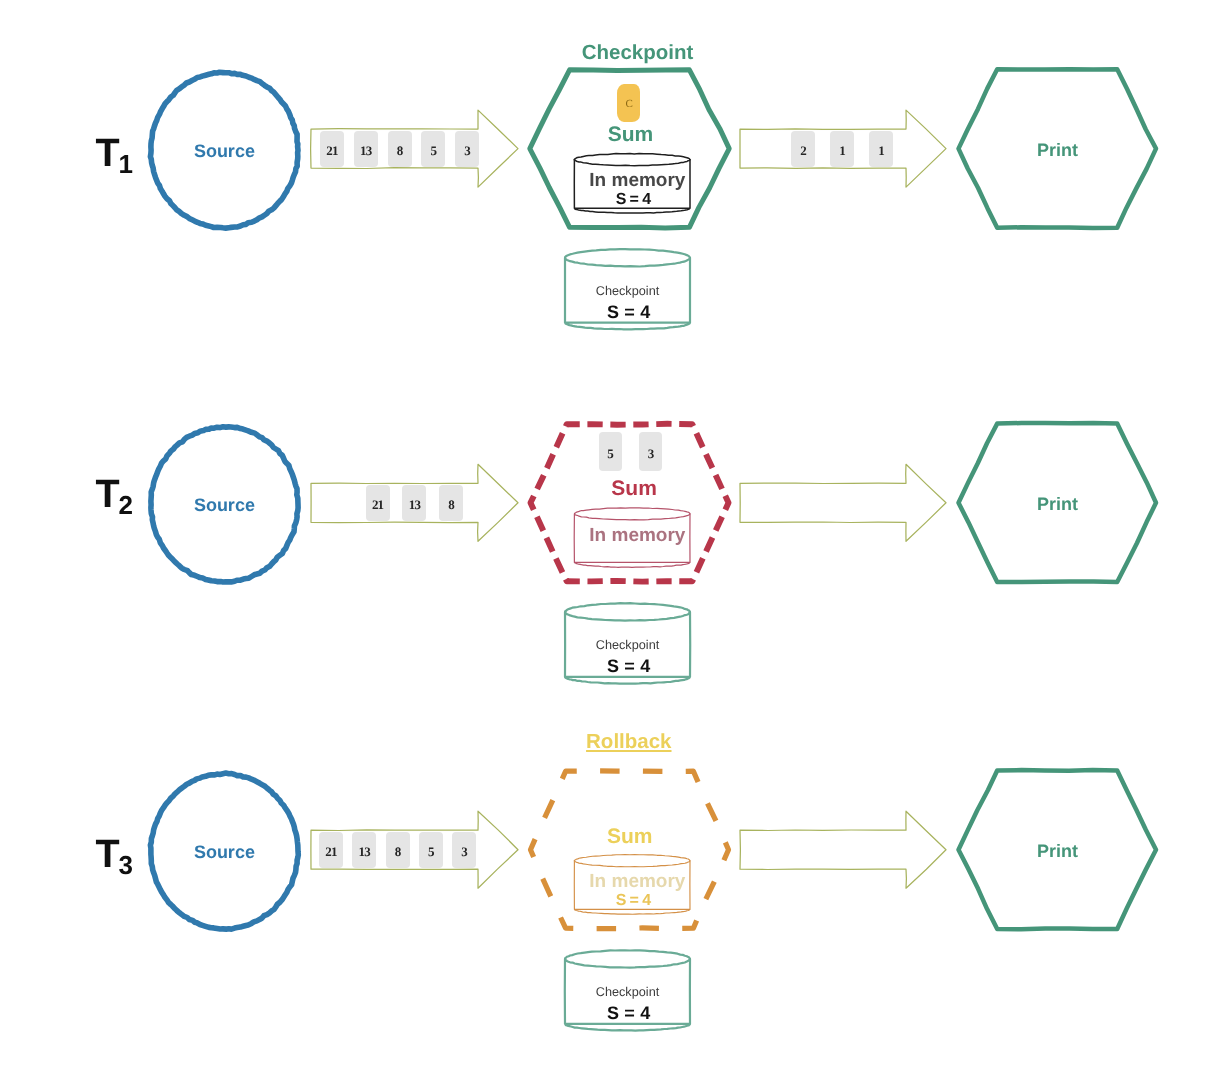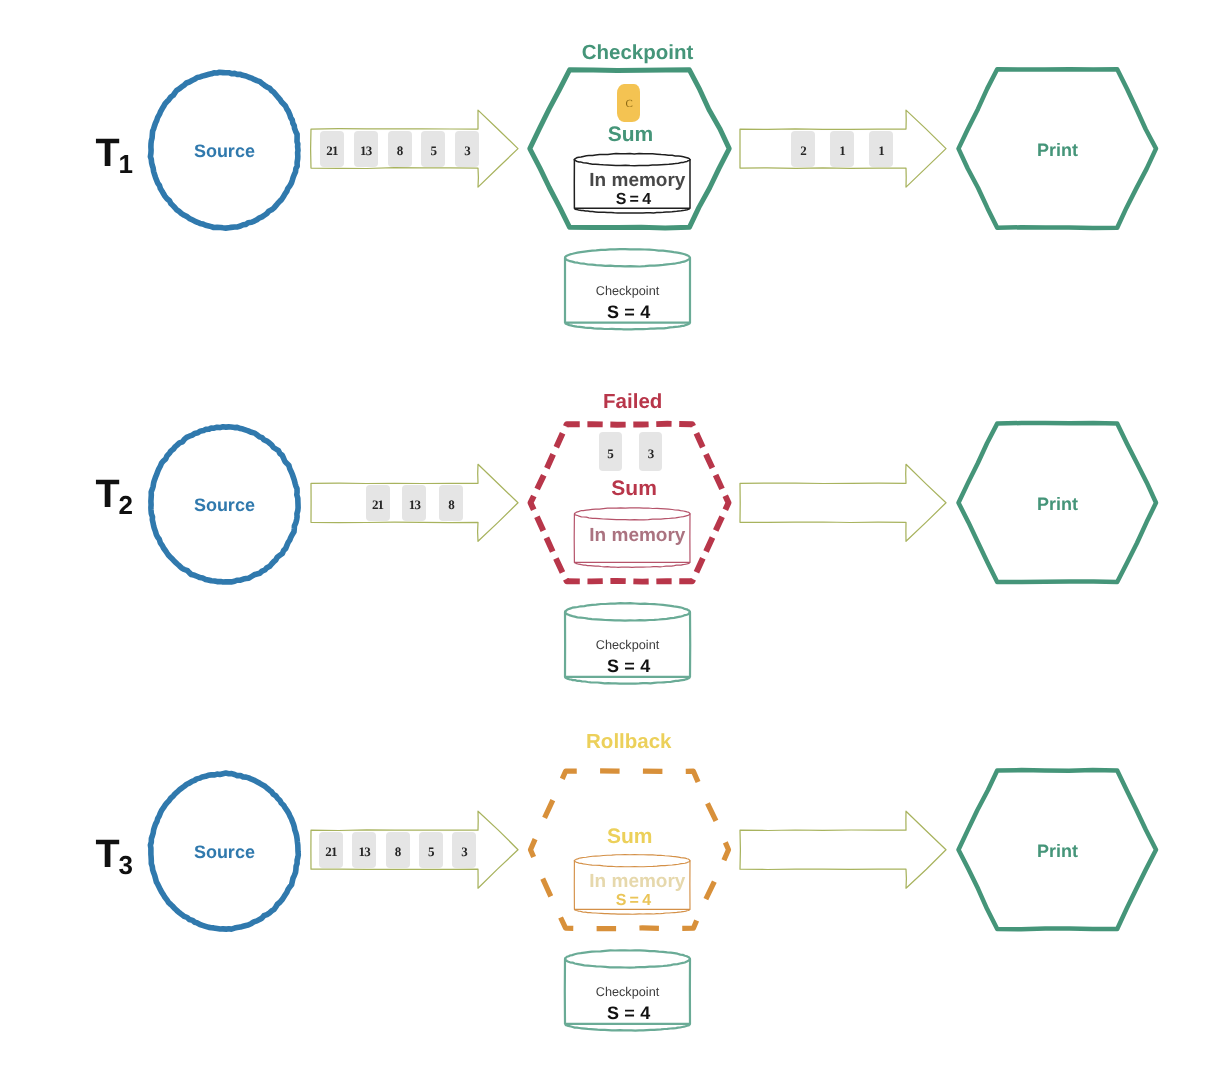--- a/index.html
+++ b/index.html
@@ -104,21 +104,20 @@
         <span class="pilltext">1</span>
       </div>
 <div class="abs ctr" style="left:617.1px;top:83.6px;width:23.3px;height:38.4px;background:#f4c352;border-radius:7px 6px 8px 7px/9px 8px 7px 9px;">
         <span class="barrier-lbl" style="color:#8a6712;position:relative;top:1.5px;left:0.5px;">C</span>
       </div>
 </div>
 <div class="abs" style="left:0;top:0;width:1210px;height:1080px;">
 <div class="abs tlabel" style="left:51.6px;top:475px;line-height:39.5px;height:39.5px;"><span>T</span><span class="sub">2</span></div>
 <div class="abs nodelabel" style="left:24.4px;top:489.41px;width:400px;height:32.8px;line-height:32.8px;text-align:center;color:#3079ad;">Source</div>
 <div class="abs nodelabel" style="left:857.4px;top:488.21px;width:400px;height:32.8px;line-height:32.8px;text-align:center;color:#459579;">Print</div>
-<div class="abs optitle" style="left:432.7px;top:390.35px;width:400px;height:23.6px;line-height:23.6px;text-align:center;color:#b8364a;">Failed</div>
 <div class="abs opname" style="left:434.1px;top:473.26px;width:400px;height:32.2px;line-height:32.2px;text-align:center;color:#b8364a;">Sum</div>
 <div class="abs cyl-cap" style="left:437.4px;top:528.53px;width:400px;height:14.9px;line-height:14.9px;text-align:center;color:#ab7380;">In memory</div>
 <div class="abs store-cap" style="left:427.5px;top:637.81px;width:400px;height:14.6px;line-height:14.6px;text-align:center;color:#3d3d3d;">Checkpoint</div>
 <div class="abs store-val" style="left:428.6px;top:655.71px;width:400px;height:20.7px;line-height:20.7px;text-align:center;color:#111;">S = 4</div>
 <div class="abs ctr" style="left:365.6px;top:484.8px;width:24px;height:36px;background:#e5e5e5;border-radius:4px;">
         <span class="pilltext">21</span>
       </div>
 <div class="abs ctr" style="left:402.4px;top:484.8px;width:24px;height:36px;background:#e5e5e5;border-radius:4px;">
         <span class="pilltext">13</span>
       </div>
@@ -129,21 +128,21 @@
         <span class="pilltext">5</span>
       </div>
 <div class="abs ctr" style="left:639.1px;top:432.3px;width:23px;height:39px;background:#e5e5e5;border-radius:4px;">
         <span class="pilltext">3</span>
       </div>
 </div>
 <div class="abs" style="left:0;top:0;width:1210px;height:1080px;">
 <div class="abs tlabel" style="left:51.6px;top:835.10px;line-height:39.5px;height:39.5px;"><span>T</span><span class="sub">3</span></div>
 <div class="abs nodelabel" style="left:24.4px;top:836.31px;width:400px;height:32.8px;line-height:32.8px;text-align:center;color:#3079ad;">Source</div>
 <div class="abs nodelabel" style="left:857.4px;top:835.11px;width:400px;height:32.8px;line-height:32.8px;text-align:center;color:#459579;">Print</div>
-<div class="abs optitle" style="left:428.8px;top:730.35px;width:400px;height:23.6px;line-height:23.6px;text-align:center;color:#ecd05a;">Rollback</div>
+<div class="abs optitle" style="left:428.8px;top:730.35px;width:400px;height:23.6px;line-height:23.6px;text-align:center;color:#ecd05a;text-decoration:underline;">Rollback</div>
 <div class="abs opname" style="left:429.7px;top:820.56px;width:400px;height:32.2px;line-height:32.2px;text-align:center;color:#ecd05a;">Sum</div>
 <div class="abs cyl-cap" style="left:437.4px;top:875.44px;width:400px;height:14.9px;line-height:14.9px;text-align:center;color:#e6d8ac;">In memory</div>
 <div class="abs cyl-val" style="left:433.4px;top:891.92px;width:400px;height:18.4px;line-height:18.4px;text-align:center;color:#eac558;">S = 4</div>
 <div class="abs store-cap" style="left:427.5px;top:984.71px;width:400px;height:14.6px;line-height:14.6px;text-align:center;color:#3d3d3d;">Checkpoint</div>
 <div class="abs store-val" style="left:428.6px;top:1002.61px;width:400px;height:20.7px;line-height:20.7px;text-align:center;color:#111;">S = 4</div>
 <div class="abs ctr" style="left:318.9px;top:831.7px;width:24px;height:36px;background:#e5e5e5;border-radius:4px;">
         <span class="pilltext">21</span>
       </div>
 <div class="abs ctr" style="left:352.2px;top:831.7px;width:24px;height:36px;background:#e5e5e5;border-radius:4px;">
         <span class="pilltext">13</span>

